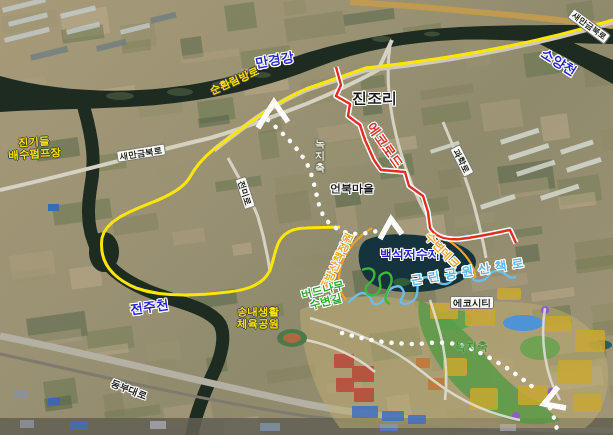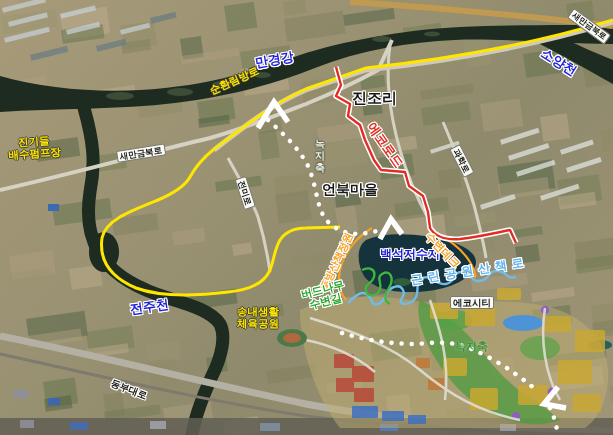--- a/index.html
+++ b/index.html
@@ -307,21 +307,21 @@
 배수펌프장</div>
 
   <div class="lbl pill" style="position:absolute;left:116px;top:151px;font-size:8.5px;transform:rotate(-9deg);transform-origin:left top;">새만금북로</div>
 
   <div class="lbl pill" style="position:absolute;left:246px;top:176px;font-size:8.5px;transform:rotate(72deg);transform-origin:left top;">전미로</div>
 
   <div class="lbl black ow" style="left:352px;top:90px;font-size:15px;">진조리</div>
 
   <div class="lbl red ow" style="left:376px;top:120px;font-size:13px;transform:rotate(55deg);transform-origin:left top;">에코로드</div>
 
-  <div class="lbl black ow" style="left:322px;top:182px;font-size:14px;">언북마을</div>
+  <div class="lbl black ow" style="left:330px;top:182px;font-size:11px;">언북마을</div>
 
   <div class="lbl pill" style="position:absolute;left:460px;top:144px;font-size:8.5px;transform:rotate(63deg);transform-origin:left top;">과학로</div>
 
   <div class="lbl stack" style="left:314px;top:138px;font-size:10px;color:#eef7e4;text-shadow:0 0 2px #333,0 0 2px #333;">녹지축</div>
 
   <div class="lbl blue ow" style="left:130px;top:300px;font-size:13px;transform:rotate(-8deg);">전주천</div>
 
   <div class="lbl yellow ob ctr" style="left:237px;top:306px;font-size:10.5px;">송내생활
 체육공원</div>
 

